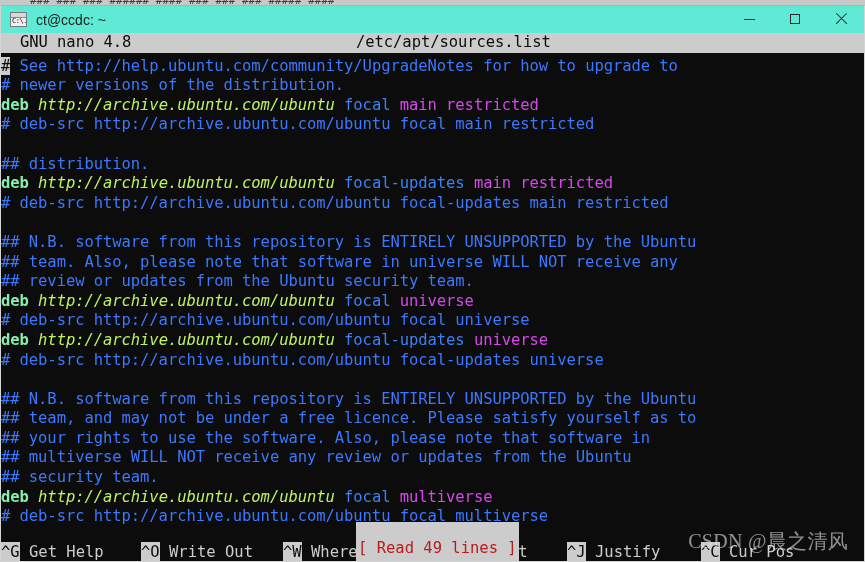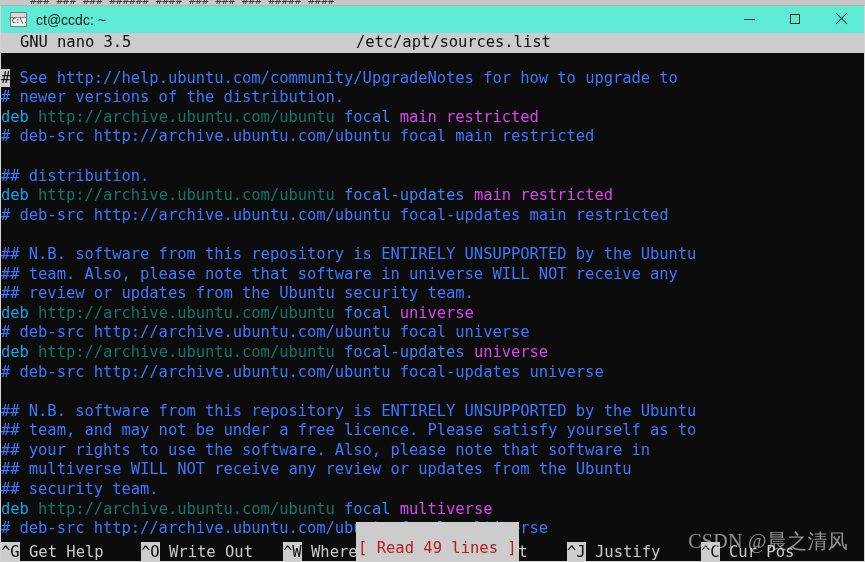--- a/index.html
+++ b/index.html
@@ -169,28 +169,28 @@
     position: absolute;
     left: 0; top: 0;
     width: 100%;
   }
   .hdr-version { position: absolute; left: 19px; top: 0; }
   .hdr-file    { position: absolute; left: 355px; top: 0; }
 
   
   #edit-area {
     position: relative;
-    padding-top: 16px;
+    padding-top: 4px;
   }
   #edit-area .termline { padding-left: 0px; }
 
   
   .c-comment  { color: #3b78ff; }
-  .c-deb      { color: #0ea5e9; }
-  .c-url      { color: #0f766e; }
+  .c-deb      { color: #86efac; font-weight: bold; }
+  .c-url      { color: #bef264; font-style: italic; }
   .c-dist     { color: #3b82f6; margin-top: 22px; }
   .c-comp     { color: #d946ef; margin-top: 36px; }
   .c-plain    { color: #cccccc; }
   .cursor-cell {
     background: #cccccc;
     color: #0c0c0c;
   }
 
   
   #status-msg {
@@ -276,21 +276,21 @@
       <div class="win-btn">
         <span class="glyph-close"></span>
       </div>
     </div>
   </div>
 
   <div id="terminal">
 
     <div id="nano-header">
       <div class="hdr-inner">
-        <span class="termline hdr-version">GNU nano 3.5</span>
+        <span class="termline hdr-version">GNU nano 4.8</span>
         <span class="termline hdr-file">/etc/apt/sources.list</span>
       </div>
     </div>
 
     <div id="edit-area">
         <div class="termline"><span class="cursor-cell">#</span><span class="c-comment"> See http://help.ubuntu.com/community/UpgradeNotes for how to upgrade to</span></div>
         <div class="termline"><span class="c-comment"># newer versions of the distribution.</span></div>
         <div class="termline"><span class="c-deb">deb </span><span class="c-url">http://archive.ubuntu.com/ubuntu</span><span class="c-dist"> focal</span><span class="c-comp"> main restricted</span></div>
         <div class="termline"><span class="c-comment"># deb-src http://archive.ubuntu.com/ubuntu focal main restricted</span></div>
         <div class="termline"><span class="c-plain"></span></div>

